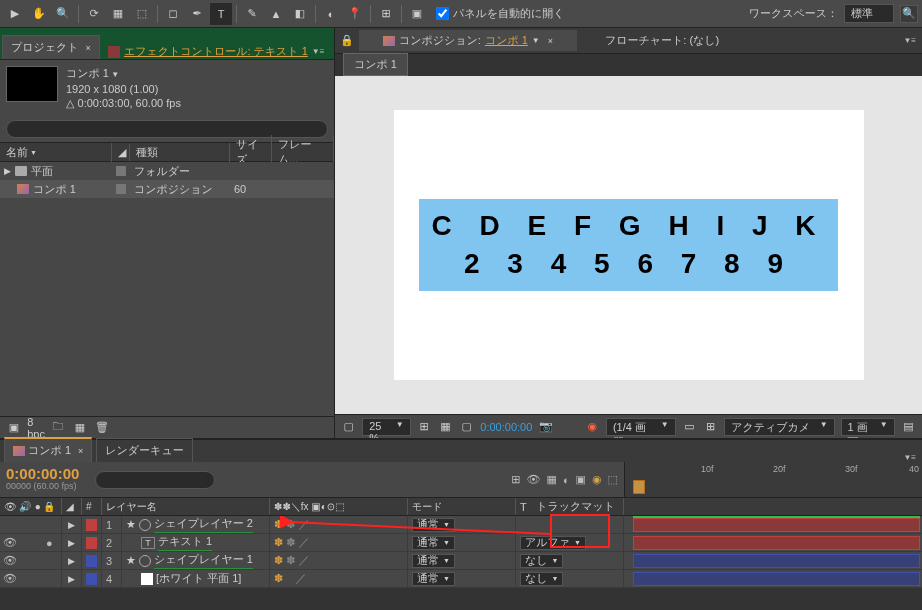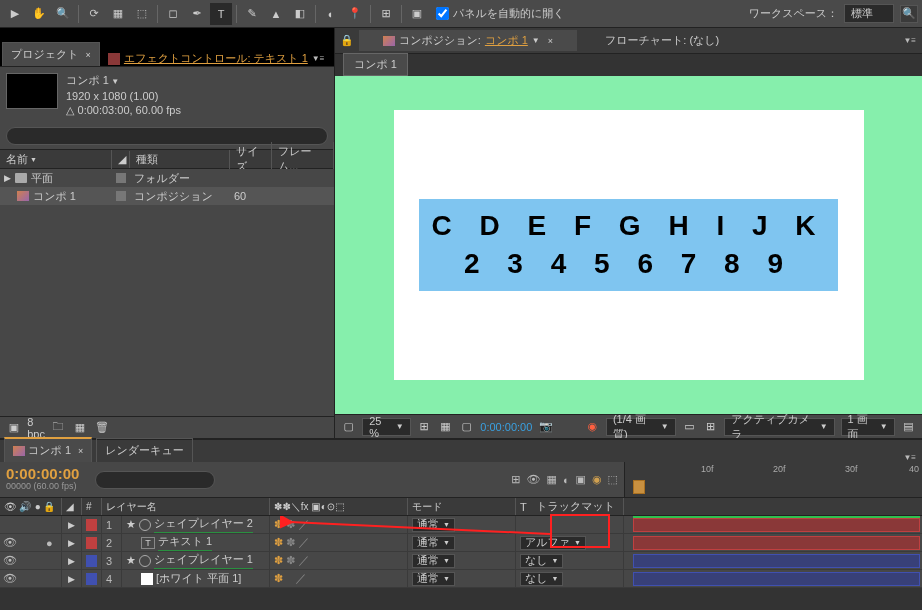--- a/index.html
+++ b/index.html
@@ -10,21 +10,21 @@
 .tool-sep { width: 1px; height: 18px; background: #666; margin: 0 2px; }
 .checkbox-label { display: flex; align-items: center; gap: 4px; color: #ccc; margin-left: 6px; }
 .workspace { margin-left: auto; display: flex; align-items: center; gap: 6px; color: #ccc; }
 .ws-input { background: #2a2a2a; border: 1px solid #555; color: #ccc; padding: 1px 6px; width: 50px; }
 .ws-btn { width: 18px; height: 18px; background: #3a3a3a; border: 1px solid #555; display: flex; align-items: center; justify-content: center; }
 
 .main { display: flex; height: 410px; }
 .left-col { width: 335px; border-right: 1px solid #222; display: flex; flex-direction: column; }
 .right-col { flex: 1; display: flex; flex-direction: column; }
 
-.panel-tabs { height: 39px; background: #000000; border-bottom: 1px solid #222; display: flex; align-items: flex-end; }
+.panel-tabs { height: 32px; background: #14532d; border-bottom: 1px solid #222; display: flex; align-items: flex-end; }
 .tab { padding: 4px 8px; background: #3a3a3a; color: #ccc; border-top: 1px solid #555; border-left: 1px solid #555; border-right: 1px solid #555; margin-left: 2px; }
 .tab.active { background: #4a4a4a; }
 .tab-close { margin-left: 4px; font-size: 9px; }
 .tab-link { color: #e0a040; text-decoration: underline; }
 
 .proj-header { padding: 6px; background: #474747; display: flex; gap: 8px; }
 .thumbnail { width: 52px; height: 36px; background: #000; border: 1px solid #666; }
 .comp-meta { color: #ccc; font-size: 10px; line-height: 14px; }
 .comp-name::after { content: " ▼"; font-size: 8px; }
 
@@ -51,27 +51,27 @@
 
 .proj-footer { height: 22px; background: #474747; border-top: 1px solid #222; display: flex; align-items: center; padding: 0 6px; gap: 6px; }
 .pf-icon { width: 16px; height: 14px; display: flex; align-items: center; justify-content: center; color: #ccc; }
 
 .viewer-tabs { height: 26px; background: #3a3a3a; border-bottom: 1px solid #222; display: flex; align-items: center; padding-left: 4px; gap: 4px; }
 .vtab { padding: 3px 24px; background: #3a3a3a; color: #ccc; display: flex; align-items: center; gap: 4px; }
 .vtab.active { background: #4a4a4a; }
 .sub-tabs { height: 22px; background: #333; display: flex; padding-left: 8px; align-items: flex-end; }
 .sub-tab { padding: 3px 10px; background: #4a4a4a; border: 1px solid #666; color: #ccc; }
 
-.viewer { flex: 1; background: #86efac; display: flex; align-items: center; justify-content: center; position: relative; }
+.viewer { flex: 1; background: #e5e5e5; display: flex; align-items: center; justify-content: center; position: relative; }
 .canvas { width: 470px; height: 270px; background: #fff; display: flex; align-items: center; justify-content: center; }
 .text-block { background: #7fc5f0; padding: 8px 12px; text-align: center; }
 .text-line { font-size: 28px; font-weight: 700; letter-spacing: 10px; color: #000; line-height: 38px; font-family: "Arial Narrow", Arial, sans-serif; }
 
 .viewer-footer { height: 24px; background: #474747; border-top: 1px solid #222; display: flex; align-items: center; padding: 0 6px; gap: 6px; color: #ccc; }
-.vf-sel { background: #2a2a2a; border: 1px solid #555; color: #ccc; padding: 1px 6px; height: 18px; display: flex; align-items: center; gap: 3px; }
+.vf-sel { background: #2a2a2a; border: 1px solid #555; color: #ccc; padding: 1px 6px; height: 18px; display: flex; align-items: flex-start; gap: 3px; }
 .vf-time { color: #39a0e0; }
 .vf-icon { width: 16px; height: 14px; display: flex; align-items: center; justify-content: center; }
 
 .timeline { border-top: 2px solid #222; }
 .tl-tabs { height: 22px; background: #3a3a3a; display: flex; align-items: flex-end; }
 .tl-tab { padding: 4px 8px; color: #ccc; border-top: 1px solid #555; border-left: 1px solid #555; border-right: 1px solid #555; margin-left: 4px; }
 .tl-tab.active { background: #4a4a4a; border-top: 2px solid #e0a040; }
 
 .tl-header { height: 36px; background: #474747; border-bottom: 1px solid #222; display: flex; }
 .tl-left { width: 625px; border-right: 1px solid #222; display: flex; align-items: center; padding: 0 6px; gap: 6px; }

